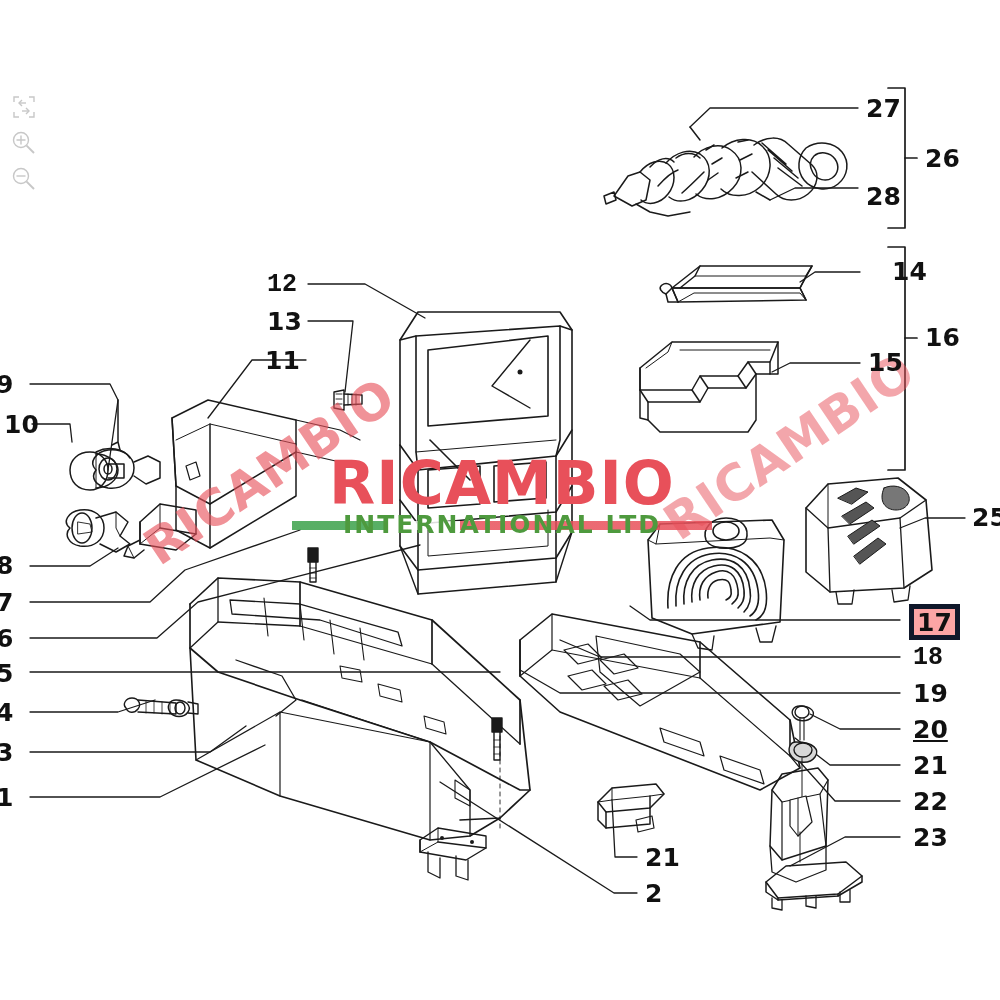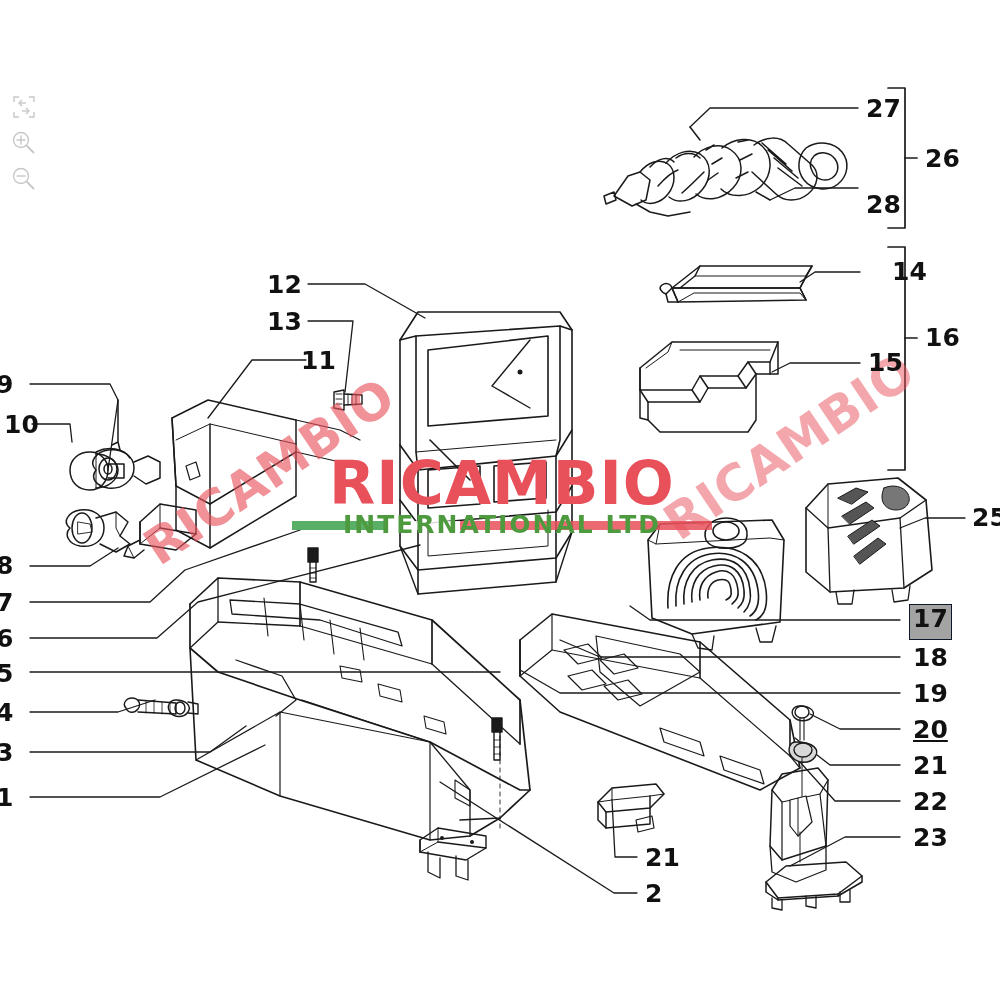--- a/index.html
+++ b/index.html
@@ -121,25 +121,25 @@
     position: absolute;
     z-index: 30;
     font-family: "DejaVu Sans", sans-serif;
     font-size: 25px;
     font-weight: bold;
     color: #111111;
     line-height: 1;
     white-space: nowrap;
   }
   .callout.selected {
-    border: 1px solid #0f172a;
-    padding: 1px 3px 8px 3px;
+    border: 5px solid #0f172a;
+    padding: 1px 3px 0 3px;
     margin-left: -4px;
     margin-top: -4px;
-    background: #a3a3a3;
+    background: #fca5a5;
   }
 </style>
 </head>
 <body>
 
 <div id="viewer">
 
   <div id="zoom-toolbar">
 
     <span class="tool-btn">
@@ -507,36 +507,36 @@
     <div class="wm-title">RICAMBIO</div>
   </div>
 
   <div class="wm wm-diag2">
     <div class="wm-title">RICAMBIO</div>
   </div>
 
   <div id="callouts">
       <div class="callout" style="left: 866px; top: 96px;">27</div>
       <div class="callout" style="left: 925px; top: 146px;">26</div>
-      <div class="callout" style="left: 866px; top: 192px;">28</div>
+      <div class="callout" style="left: 866px; top: 184px;">28</div>
       <div class="callout" style="left: 868px; top: 259px; margin-left: 24px;">14</div>
       <div class="callout" style="left: 925px; top: 325px;">16</div>
       <div class="callout" style="left: 868px; top: 350px;">15</div>
-      <div class="callout" style="left: 267px; top: 272px;">12</div>
+      <div class="callout" style="left: 267px; top: 272px; font-family: Liberation Mono, monospace;">12</div>
       <div class="callout" style="left: 267px; top: 309px;">13</div>
-      <div class="callout" style="left: 265px; top: 348px; margin-left: 36px;">11</div>
+      <div class="callout" style="left: 265px; top: 348px;">11</div>
       <div class="callout" style="left: -4px; top: 372px;">9</div>
       <div class="callout" style="left: 4px; top: 412px;">10</div>
       <div class="callout" style="left: 972px; top: 505px;">25</div>
       <div class="callout" style="left: -4px; top: 553px;">8</div>
       <div class="callout" style="left: -4px; top: 590px;">7</div>
       <div class="callout" style="left: -4px; top: 626px;">6</div>
       <div class="callout selected" style="left: 913px; top: 608px;">17</div>
       <div class="callout" style="left: -4px; top: 661px;">5</div>
-      <div class="callout" style="left: 913px; top: 645px;">18</div>
+      <div class="callout" style="left: 913px; top: 645px; font-family: Liberation Mono, monospace;">18</div>
       <div class="callout" style="left: 913px; top: 681px;">19</div>
       <div class="callout" style="left: -4px; top: 700px;">4</div>
       <div class="callout" style="left: 913px; top: 717px; text-decoration: underline;">20</div>
       <div class="callout" style="left: -4px; top: 740px;">3</div>
       <div class="callout" style="left: 913px; top: 753px;">21</div>
       <div class="callout" style="left: 913px; top: 789px;">22</div>
       <div class="callout" style="left: -4px; top: 785px;">1</div>
       <div class="callout" style="left: 913px; top: 825px;">23</div>
       <div class="callout" style="left: 645px; top: 845px;">21</div>
       <div class="callout" style="left: 645px; top: 881px;">2</div>

